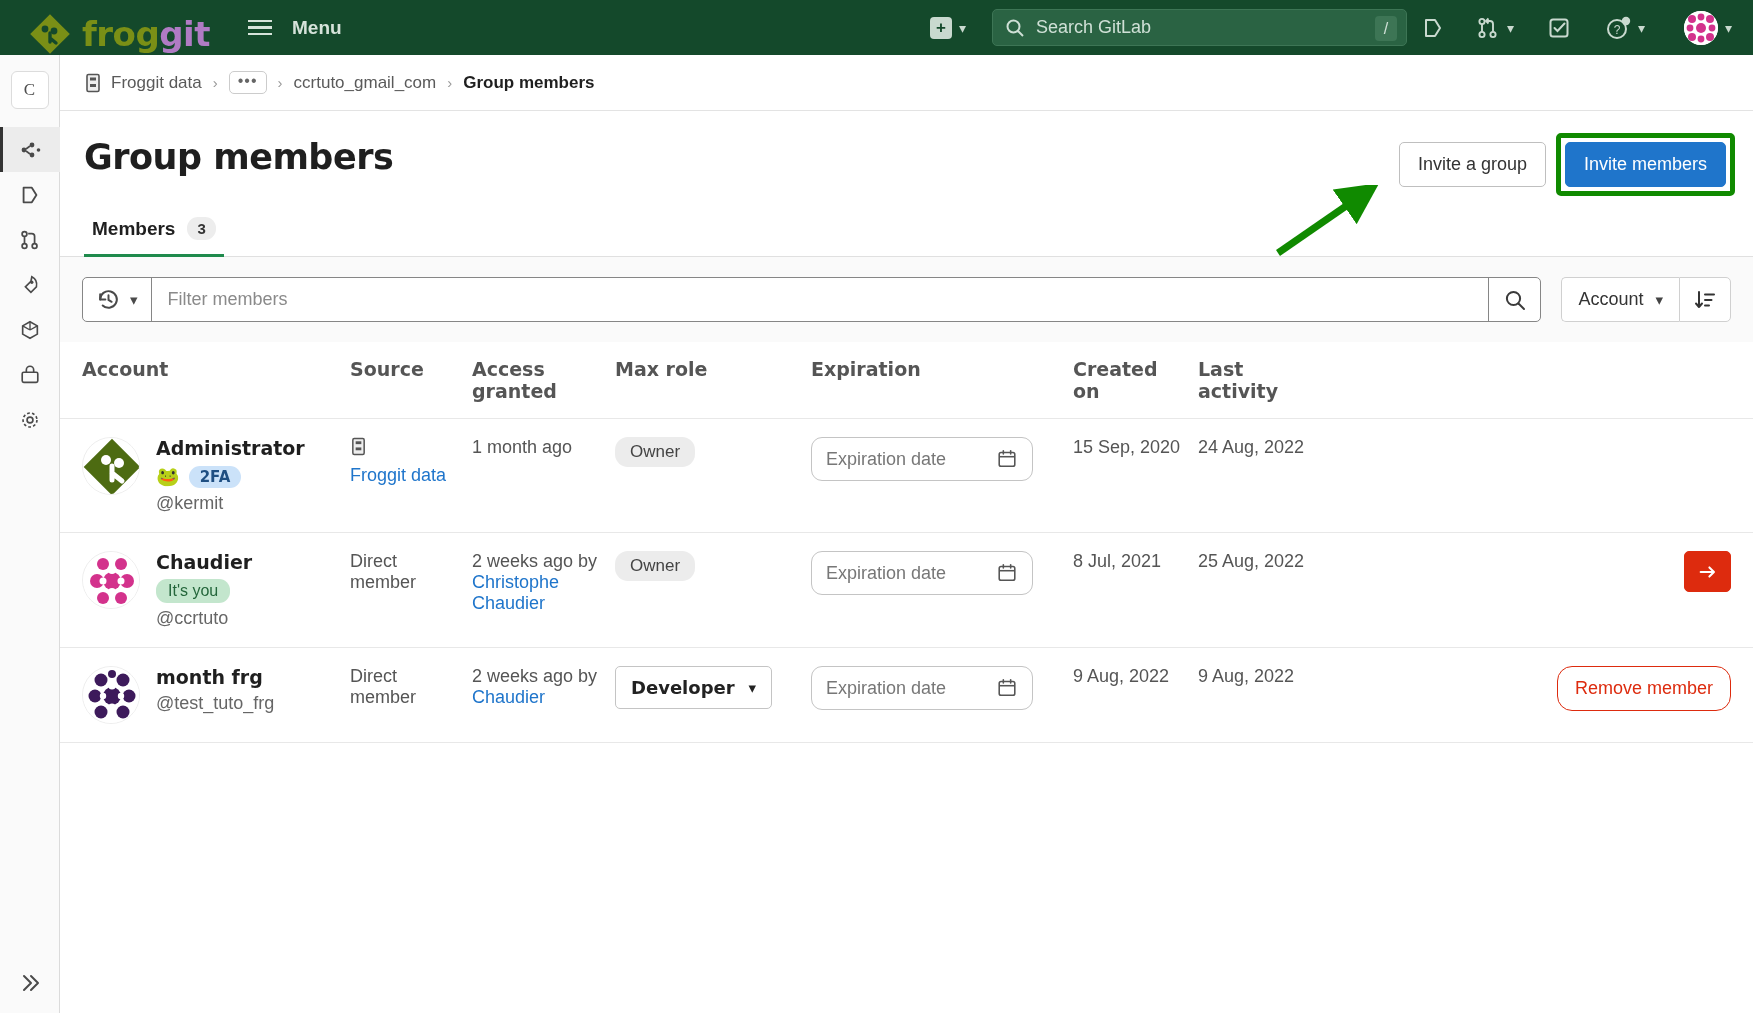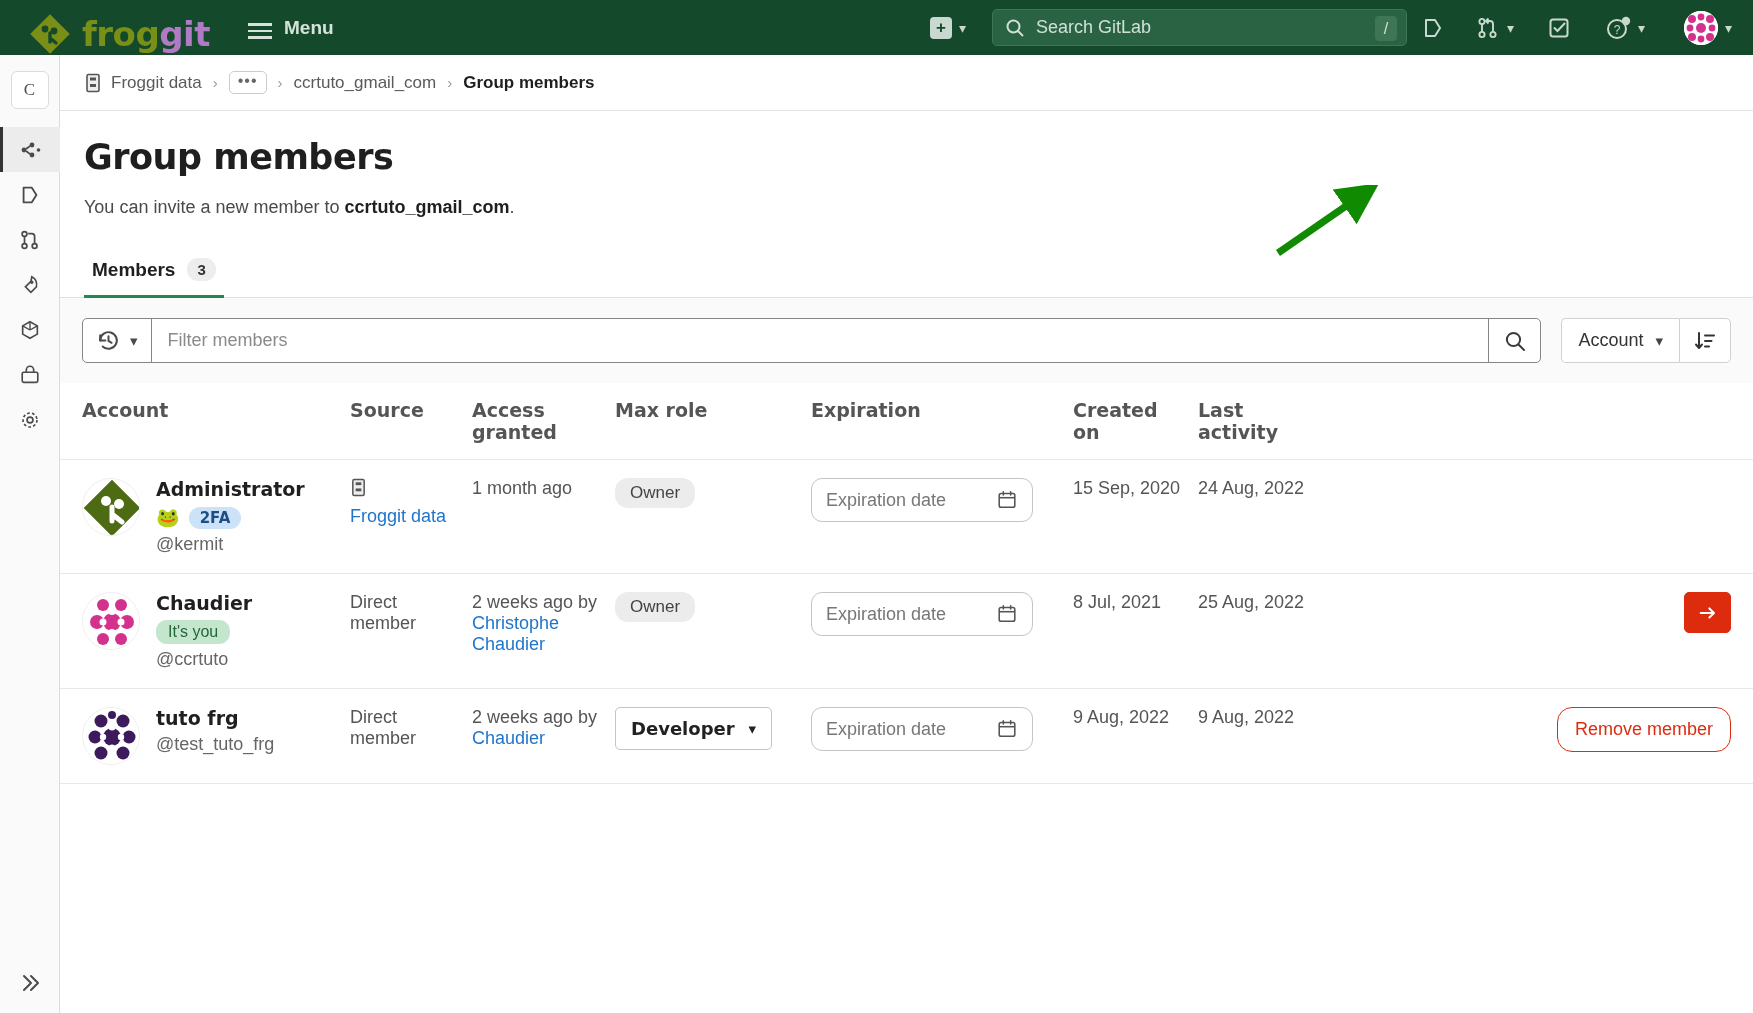--- a/index.html
+++ b/index.html
@@ -25,21 +25,21 @@
   }
   .brand-logo { width: 40px; height: 40px; }
   .brand-text {
     font-size: 34px; font-weight: bold; letter-spacing: -0.5px;
     font-family: "DejaVu Sans", sans-serif;
   }
   .brand-text .frog { color: #7a8f16; }
   .brand-text .git { color: #b07bc4; }
 
   .menu-btn {
-    display: flex; align-items: flex-end; gap: 12px;
+    display: flex; align-items: center; gap: 20px;
     margin-left: 38px; color: #d6e3da; font-size: 19px; font-weight: bold;
     cursor: pointer;
   }
   .hamburger { display: flex; flex-direction: column; gap: 4px; }
   .hamburger span { display: block; width: 24px; height: 2.5px; background: #d6e3da; }
 
   .nav-right {
     position: absolute; right: 0; top: 0; height: 55px;
     display: flex; align-items: center;
   }
@@ -434,24 +434,27 @@
     <span class="crumb-sep">›</span>
     <span class="crumb-dots">•••</span>
     <span class="crumb-sep">›</span>
     <span class="crumb-link">ccrtuto_gmail_com</span>
     <span class="crumb-sep">›</span>
     <span class="crumb-current">Group members</span>
   </div>
 
   <div class="page-head">
     <h1 class="page-title">Group members</h1>
-    <div class="page-sub">
-      <span>You can invite a new member to </span><b>ccrtuto_gmail_com</b><span>.</span>
-    </div>
-
+
+    <div class="head-actions">
+      <button class="btn btn-secondary">Invite a group</button>
+      <span class="highlight-box">
+        <button class="btn btn-primary">Invite members</button>
+      </span>
+    </div>
   </div>
 
   <div class="tabs">
     <div class="tab">
       <span>Members</span>
       <span class="tab-count">3</span>
     </div>
   </div>
 
   <div class="filter-zone">
@@ -633,21 +636,21 @@
               </g>
               <g fill="#fff">
                 <circle cx="29" cy="19" r="3.6"></circle>
                     <circle cx="29" cy="40" r="3.6"></circle>
                 <circle cx="20" cy="29" r="3.2"></circle>
                     <circle cx="38" cy="29" r="3.2"></circle>
               </g>
             </svg>
           </div>
           <div>
-            <div class="m-name">tuto frg</div>
+            <div class="m-name">month frg</div>
             <div class="m-handle">@test_tuto_frg</div>
           </div>
         </div>
       </td>
       <td class="col-source">Direct member</td>
       <td class="col-access">
         <span>2 weeks ago by</span>
         <span class="lnk">Chaudier</span>
       </td>
       <td class="col-role">

